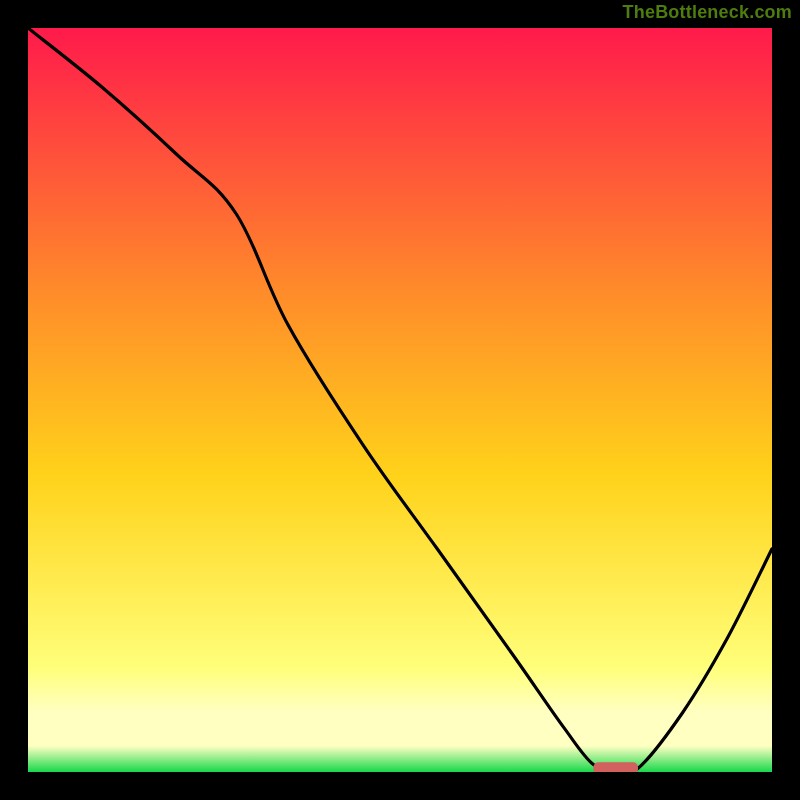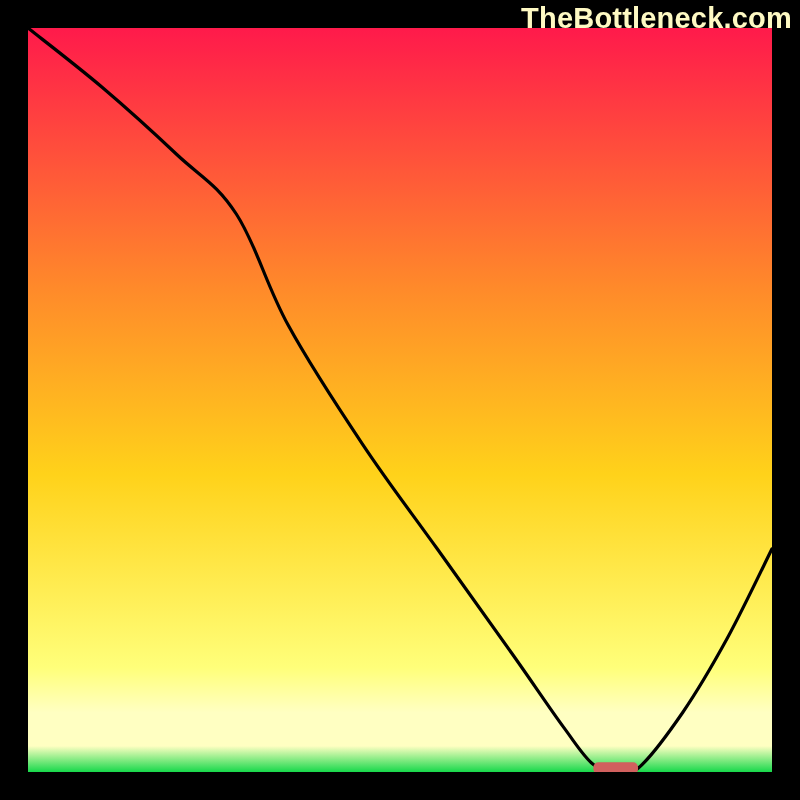--- a/index.html
+++ b/index.html
@@ -14,22 +14,22 @@
   .frame {
     position: relative;
     width: 800px;
     height: 800px;
     background: #000;
   }
   .watermark {
     position: absolute;
     top: 2px;
     right: 8px;
-    color: #fef9c3;
-    font-size: 29px;
+    color: #4d7c0f;
+    font-size: 18px;
     font-weight: 600;
     letter-spacing: 0.2px;
     z-index: 5;
   }
   .plot {
     position: absolute;
     left: 28px;
     top: 28px;
     width: 744px;
     height: 744px;

